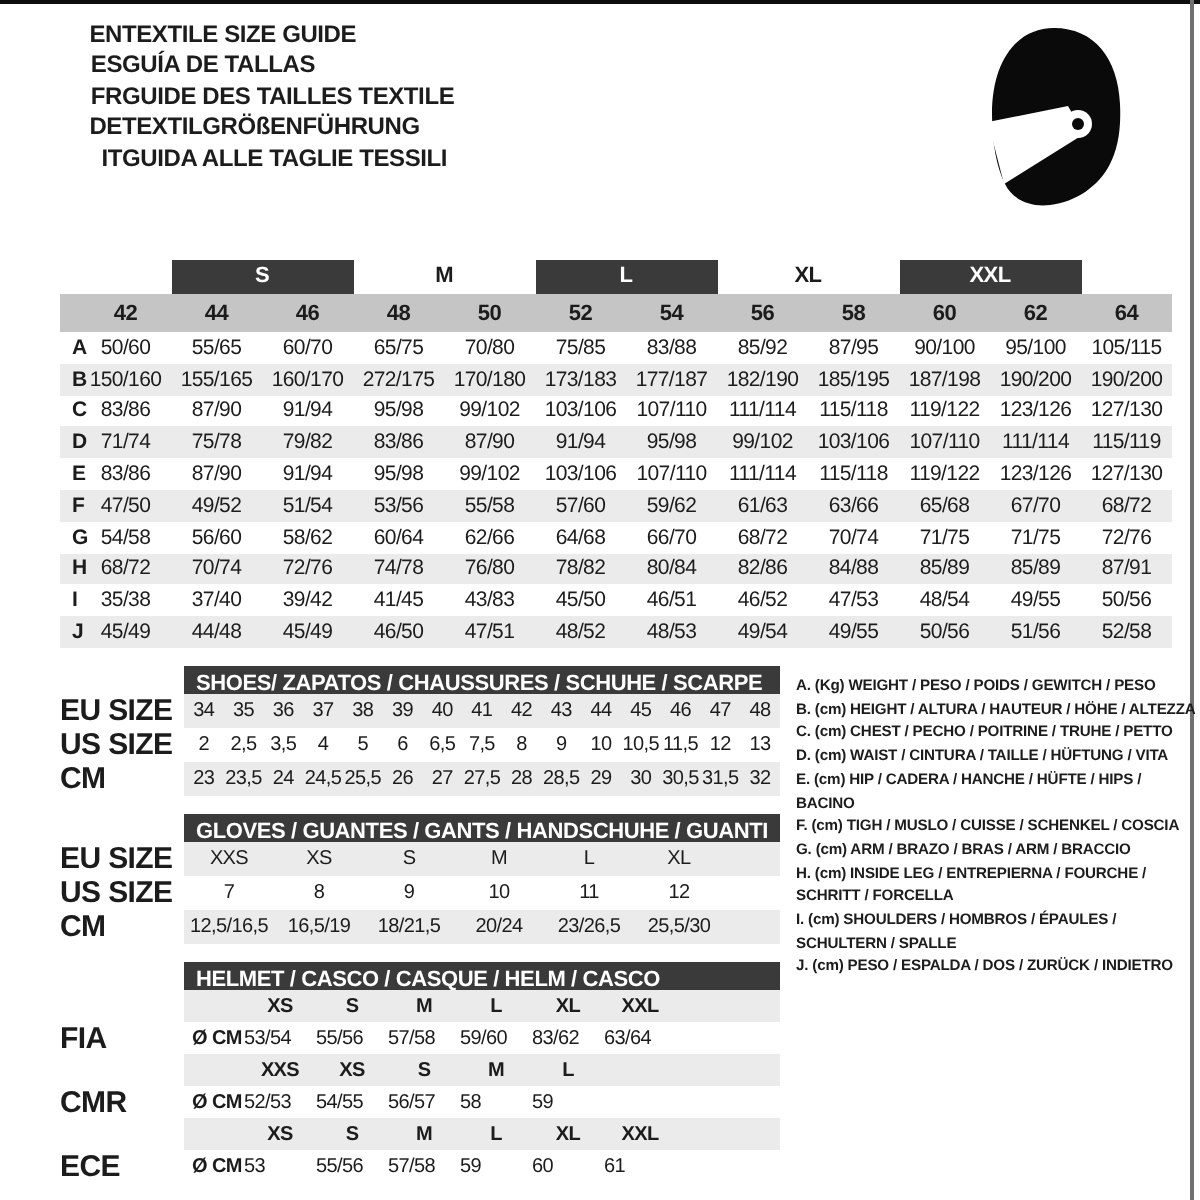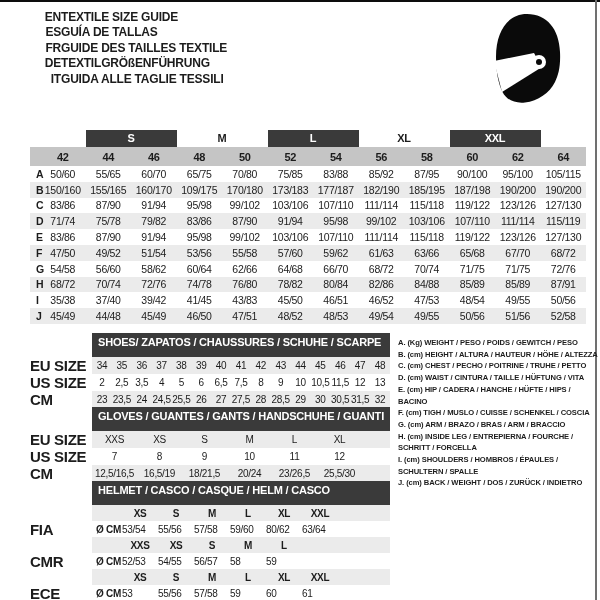--- a/index.html
+++ b/index.html
@@ -24,21 +24,21 @@
   .group-bar { background:#3a3a3a; color:#fff; text-align:center; font-weight:bold; font-size:11px; height:17px; line-height:17px; }
   .group-label { text-align:center; font-weight:bold; font-size:11px; height:17px; line-height:17px; }
   .sizes-row { height:19px; background:#c5c5c5; font-weight:bold; font-size:11px; }
   .data-row { height:15.8px; }
   .data-row.alt { background:#ebebeb; }
   .row-label { font-weight:bold; padding-left:6px; white-space:nowrap; overflow:visible; }
   .cell { text-align:center; white-space:nowrap; }
 
   
   .section { position:absolute; left:30px; width:360px; letter-spacing:-0.3px; }
-  .sec-title { margin-left:62px; height:24px; background:#3a3a3a; color:#fff; font-weight:bold; font-size:11px; line-height:18px; padding-left:6px; letter-spacing:-0.2px; white-space:nowrap; }
+  .sec-title { margin-left:62px; height:14px; background:#3a3a3a; color:#fff; font-weight:bold; font-size:11px; line-height:18px; padding-left:6px; letter-spacing:-0.2px; white-space:nowrap; }
   .sec-row { display:flex; height:17px; align-items:center; font-size:10px; }
   .helmet-sec .sec-row { height:16px; }
   .sec-label { width:62px; font-weight:bold; font-size:15px; white-space:nowrap; }
   .sec-cells { flex:1; display:flex; height:100%; align-items:center; }
   .sec-cells.gray { background:#ebebeb; }
   .shoe-cell { width:19.87px; text-align:center; white-space:nowrap; }
   .glove-cell { width:45px; text-align:center; white-space:nowrap; }
   .helm-unit { width:30px; padding-left:4px; font-weight:bold; white-space:nowrap; }
   .helm-size-spacer { width:30px; }
   .helm-cell { width:36px; text-align:left; white-space:nowrap; }
@@ -122,21 +122,21 @@
         <span class="cell">87/95</span>
         <span class="cell">90/100</span>
         <span class="cell">95/100</span>
         <span class="cell">105/115</span>
       </div>
       <div class="grid-row data-row alt">
         <span class="row-label">B</span>
         <span class="cell">150/160</span>
         <span class="cell">155/165</span>
         <span class="cell">160/170</span>
-        <span class="cell">109/175</span>
+        <span class="cell">272/175</span>
         <span class="cell">170/180</span>
         <span class="cell">173/183</span>
         <span class="cell">177/187</span>
         <span class="cell">182/190</span>
         <span class="cell">185/195</span>
         <span class="cell">187/198</span>
         <span class="cell">190/200</span>
         <span class="cell">190/200</span>
       </div>
       <div class="grid-row data-row">
@@ -383,21 +383,21 @@
         </div>
       </div>
       <div class="sec-row">
         <span class="sec-label">FIA</span>
         <div class="sec-cells">
           <span class="helm-unit">Ø CM</span>
           <span class="helm-cell">53/54</span>
           <span class="helm-cell">55/56</span>
           <span class="helm-cell">57/58</span>
           <span class="helm-cell">59/60</span>
-          <span class="helm-cell">80/62</span>
+          <span class="helm-cell">83/62</span>
           <span class="helm-cell">63/64</span>
         </div>
       </div>
       <div class="sec-row">
         <span class="sec-label"></span>
         <div class="sec-cells gray">
           <span class="helm-size-spacer"></span>
           <span class="helm-head">XXS</span>
           <span class="helm-head">XS</span>
           <span class="helm-head">S</span>
@@ -448,14 +448,14 @@
 <div class="legend" id="legend">
     <div class="legend-item">A. (Kg) WEIGHT / PESO / POIDS / GEWITCH / PESO</div>
     <div class="legend-item">B. (cm) HEIGHT / ALTURA / HAUTEUR / HÖHE / ALTEZZA</div>
     <div class="legend-item">C. (cm) CHEST / PECHO / POITRINE / TRUHE / PETTO</div>
     <div class="legend-item">D. (cm) WAIST / CINTURA / TAILLE / HÜFTUNG / VITA</div>
     <div class="legend-item">E. (cm) HIP / CADERA / HANCHE / HÜFTE / HIPS / BACINO</div>
     <div class="legend-item">F. (cm) TIGH / MUSLO / CUISSE / SCHENKEL / COSCIA</div>
     <div class="legend-item">G. (cm) ARM / BRAZO / BRAS / ARM / BRACCIO</div>
     <div class="legend-item">H. (cm) INSIDE LEG / ENTREPIERNA / FOURCHE / SCHRITT / FORCELLA</div>
     <div class="legend-item">I. (cm) SHOULDERS / HOMBROS / ÉPAULES / SCHULTERN / SPALLE</div>
-    <div class="legend-item">J. (cm) BACK / WEIGHT / DOS / ZURÜCK / INDIETRO</div>
+    <div class="legend-item">J. (cm) PESO / ESPALDA / DOS / ZURÜCK / INDIETRO</div>
   </div>
 
 </body></html>

